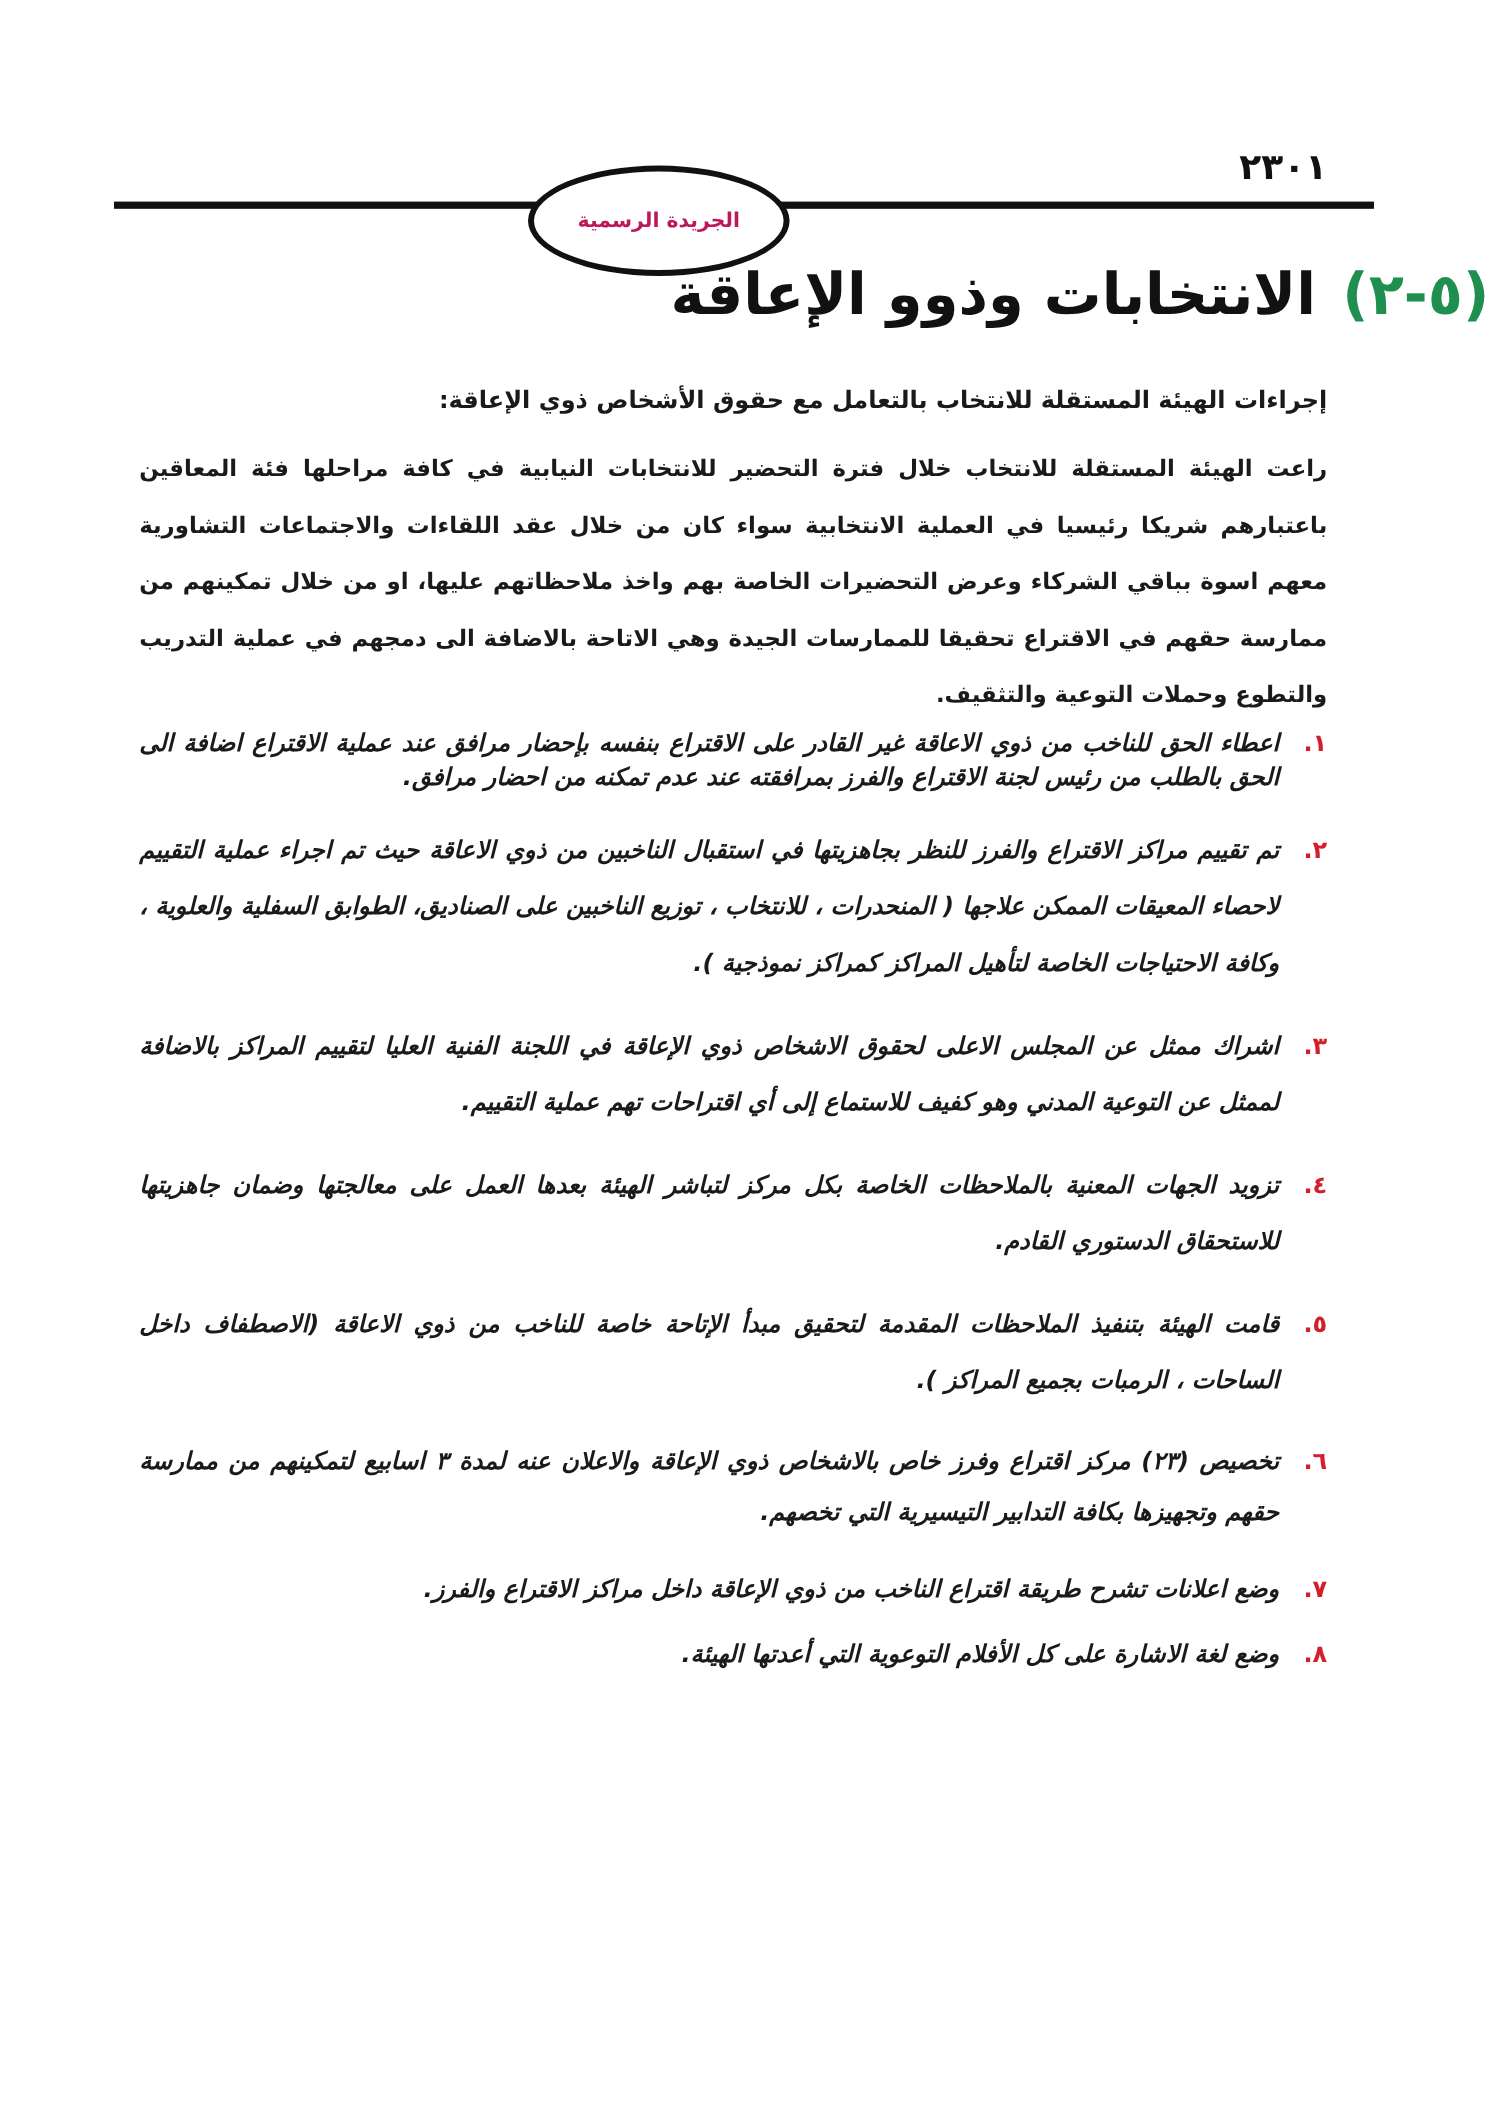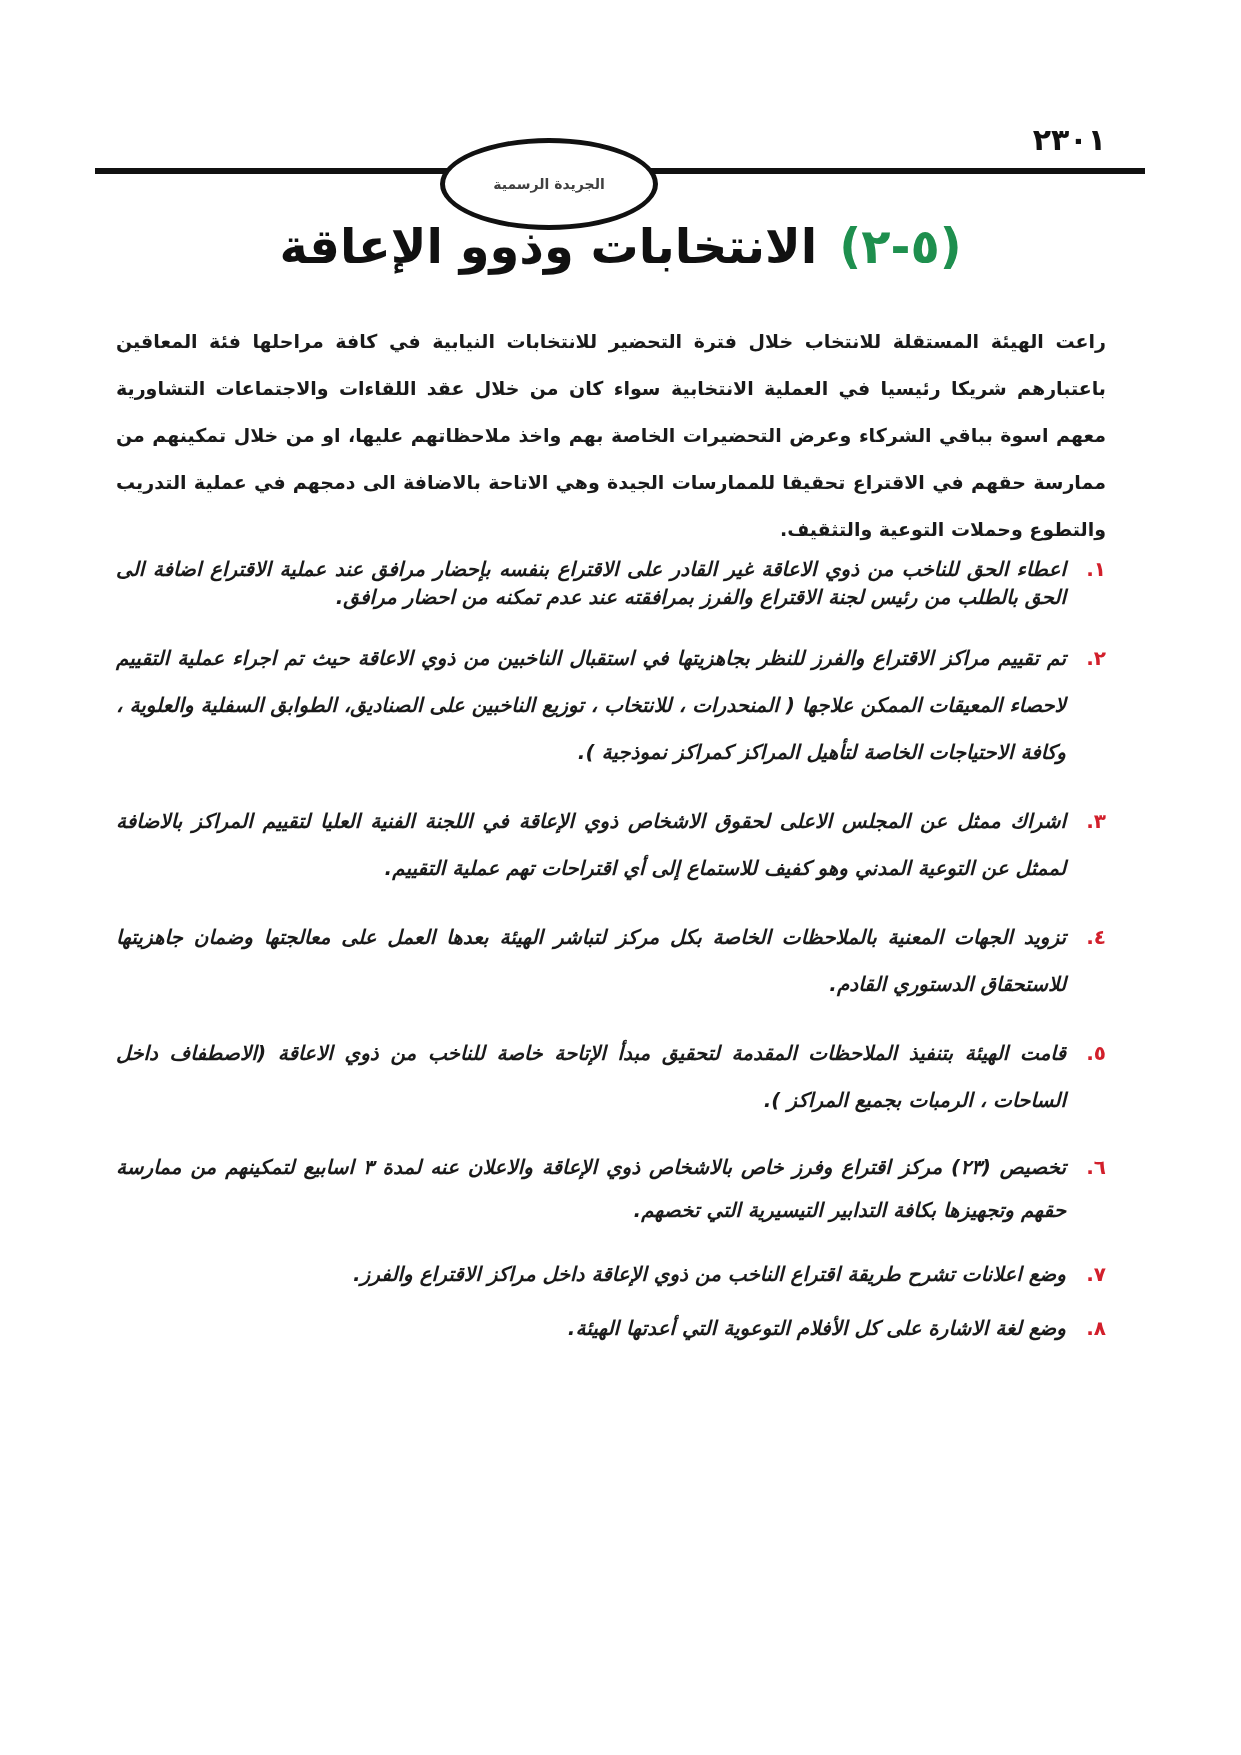--- a/index.html
+++ b/index.html
@@ -40,30 +40,29 @@
       width: 218px;
       height: 92px;
       border: 5px solid #111;
       border-radius: 50%;
       background: #fff;
       display: flex;
       align-items: center;
       justify-content: center;
     }
     .oval-wrap span {
-      font-size: 14px;
+      font-size: 17px;
       font-weight: bold;
-      color: #404040;
+      color: #be185d;
     }
     .section-title {
       position: absolute;
       top: 218px;
       left: 0;
       width: 1241px;
-      text-align: center;
       font-size: 48px;
       font-weight: bold;
       color: #111;
       white-space: nowrap;
     }
     .section-title .num {
       color: #1e8f4e;
       margin-left: 22px;
     }
     .content {
@@ -127,20 +126,21 @@
 
 <div class="oval-wrap">
   <span>الجريدة الرسمية</span>
 </div>
 
 <h1 class="section-title">
   <span class="num">(٥-٢)</span><span>الانتخابات وذوو الإعاقة</span>
 </h1>
 
 <div class="content">
+  <p class="subheading">إجراءات الهيئة المستقلة للانتخاب بالتعامل مع حقوق الأشخاص ذوي الإعاقة:</p>
   <p class="intro-para">راعت الهيئة المستقلة للانتخاب خلال فترة التحضير للانتخابات النيابية في كافة مراحلها فئة المعاقين باعتبارهم شريكا رئيسيا في العملية الانتخابية سواء كان من خلال عقد اللقاءات والاجتماعات التشاورية معهم اسوة بباقي الشركاء وعرض التحضيرات الخاصة بهم واخذ ملاحظاتهم عليها، او من خلال تمكينهم من ممارسة حقهم في الاقتراع تحقيقا للممارسات الجيدة وهي الاتاحة بالاضافة الى دمجهم في عملية التدريب والتطوع وحملات التوعية والتثقيف.</p>
 
   <ol class="items">
     <li class="item-1">
       <span class="marker">١.</span>
       <span class="text">اعطاء الحق للناخب من ذوي الاعاقة غير القادر على الاقتراع بنفسه بإحضار مرافق عند عملية الاقتراع اضافة الى الحق بالطلب من رئيس لجنة الاقتراع والفرز بمرافقته عند عدم تمكنه من احضار مرافق.</span>
     </li>
     <li class="item-2">
       <span class="marker">٢.</span>
       <span class="text">تم تقييم مراكز الاقتراع والفرز للنظر بجاهزيتها في استقبال الناخبين من ذوي الاعاقة حيث تم اجراء عملية التقييم لاحصاء المعيقات الممكن علاجها ( المنحدرات ، للانتخاب ، توزيع الناخبين على الصناديق، الطوابق السفلية والعلوية ، وكافة الاحتياجات الخاصة لتأهيل المراكز كمراكز نموذجية ).</span>

